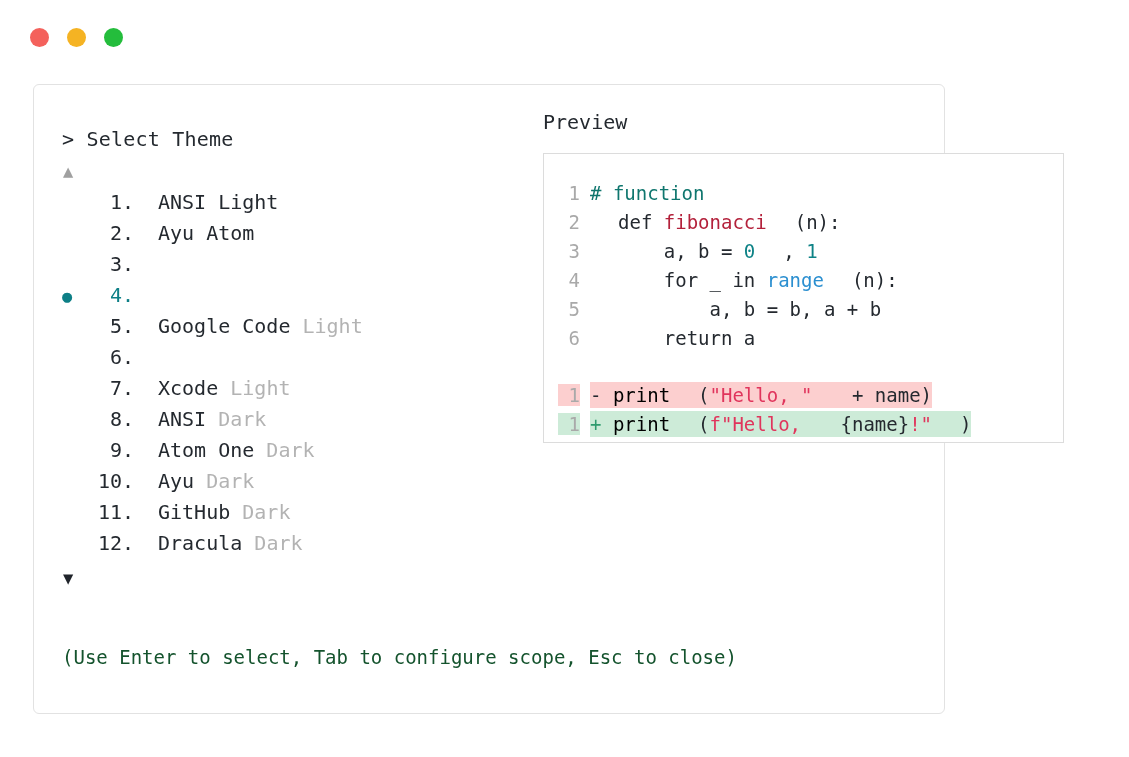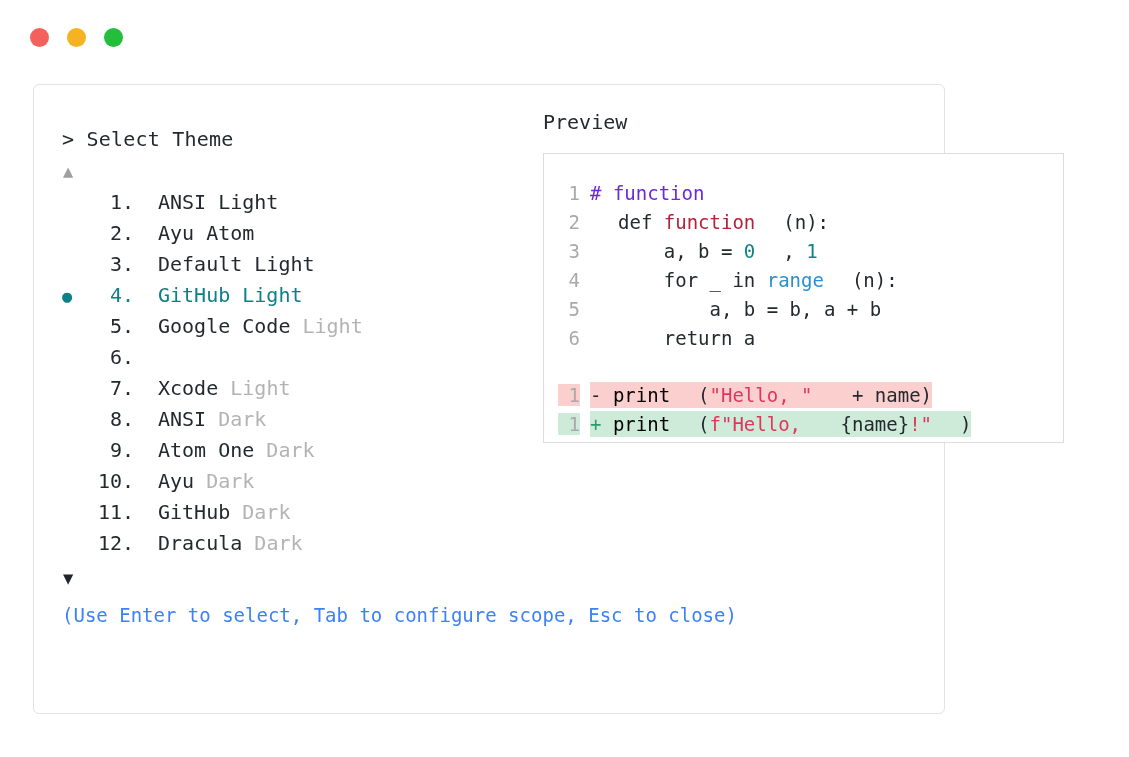--- a/index.html
+++ b/index.html
@@ -107,23 +107,23 @@
   }
   .theme-row.selected .num-cell,
   .theme-row.selected .name-cell,
   .theme-row.selected .variant {
     color: #0d7f86;
   }
 
   .footer-hint {
     position: absolute;
     left: 28px;
-    top: 519px;
+    top: 561px;
     font-size: 19px;
-    color: #3b82f6;
+    color: #14532d;
     white-space: pre;
   }
 
   
   .right-col {
     position: absolute;
     left: 509px;
     top: 25px;
     width: 530px;
   }
@@ -152,21 +152,21 @@
     width: 22px;
     flex: 0 0 22px;
     text-align: right;
     color: #a9a9a9;
     margin-right: 10px;
   }
   .code-text { color: #24292f; margin-left: 28px; }
   .blank-line { height: 26px; }
 
   
-  .tok-comment { color: #6d28d9; }
+  .tok-comment { color: #0f766e; }
   .tok-fn      { color: #b3213b; }
   .tok-num     { color: #0d8286; }
   .tok-builtin { color: #2b8fd0; }
   .tok-str     { color: #e0355c; }
   .tok-call    { color: #000000; }
 
   
   .diff-line { display: flex; align-items: baseline; height: 29px; font-size: 19px; white-space: pre; }
   .diff-body { display: inline-block; padding: 2px 0; }
   .diff-del .diff-body { background: #fccfcf; }
@@ -187,41 +187,41 @@
 
 <div class="card">
   <div class="columns">
 
     <div class="left-col">
       <div class="prompt-line">&gt; Select Theme</div>
       <div class="arrow arrow-up">▲</div>
       <div class="theme-list" id="theme-list">
           <div class="theme-row"><span class="bullet-cell"> </span><span class="num-cell"> 1.</span><span class="name-cell">ANSI Light</span></div>
           <div class="theme-row"><span class="bullet-cell"> </span><span class="num-cell"> 2.</span><span class="name-cell">Ayu Atom</span></div>
-          <div class="theme-row"><span class="bullet-cell"> </span><span class="num-cell"> 3.</span><span class="name-cell">Default Light</span></div>
-          <div class="theme-row selected"><span class="bullet-cell">●</span><span class="num-cell"> 4.</span><span class="name-cell">GitHub Light</span></div>
+          <div class="theme-row"><span class="bullet-cell"> </span><span class="num-cell"> 3.</span></div>
+          <div class="theme-row selected"><span class="bullet-cell">●</span><span class="num-cell"> 4.</span></div>
           <div class="theme-row"><span class="bullet-cell"> </span><span class="num-cell"> 5.</span><span class="name-cell">Google Code</span><span class="variant"> Light</span></div>
           <div class="theme-row"><span class="bullet-cell"> </span><span class="num-cell"> 6.</span></div>
           <div class="theme-row"><span class="bullet-cell"> </span><span class="num-cell"> 7.</span><span class="name-cell">Xcode</span><span class="variant"> Light</span></div>
           <div class="theme-row"><span class="bullet-cell"> </span><span class="num-cell"> 8.</span><span class="name-cell">ANSI</span><span class="variant"> Dark</span></div>
           <div class="theme-row"><span class="bullet-cell"> </span><span class="num-cell"> 9.</span><span class="name-cell">Atom One</span><span class="variant"> Dark</span></div>
           <div class="theme-row"><span class="bullet-cell"> </span><span class="num-cell">10.</span><span class="name-cell">Ayu</span><span class="variant"> Dark</span></div>
           <div class="theme-row"><span class="bullet-cell"> </span><span class="num-cell">11.</span><span class="name-cell">GitHub</span><span class="variant"> Dark</span></div>
           <div class="theme-row"><span class="bullet-cell"> </span><span class="num-cell">12.</span><span class="name-cell">Dracula</span><span class="variant"> Dark</span></div>
         </div>
       <div class="arrow arrow-down">▼</div>
     </div>
 
     <div class="footer-hint">(Use Enter to select, Tab to configure scope, Esc to close)</div>
 
     <div class="right-col">
       <div class="preview-label">Preview</div>
       <div class="code-panel" id="code-panel">
           <div class="code-line"><span class="ln">1</span><span class="tok-comment"># function</span></div>
-          <div class="code-line"><span class="ln">2</span><span class="code-text">def </span><span class="tok-fn">function</span><span class="code-text">(n):</span></div>
+          <div class="code-line"><span class="ln">2</span><span class="code-text">def </span><span class="tok-fn">fibonacci</span><span class="code-text">(n):</span></div>
           <div class="code-line"><span class="ln">3</span><span class="code-text">    a, b = </span><span class="tok-num">0</span><span class="code-text">, </span><span class="tok-num">1</span></div>
           <div class="code-line"><span class="ln">4</span><span class="code-text">    for _ in </span><span class="tok-builtin">range</span><span class="code-text">(n):</span></div>
           <div class="code-line"><span class="ln">5</span><span class="code-text">        a, b = b, a + b</span></div>
           <div class="code-line"><span class="ln">6</span><span class="code-text">    return a</span></div>
           <div class="blank-line"></div>
           <div class="diff-line diff-del"><span class="ln">1</span><span class="diff-body"><span class="sign-del">- </span><span class="tok-call">print</span><span class="code-text">(</span><span class="tok-str">"Hello, "</span><span class="code-text"> + name)</span></span></div>
           <div class="diff-line diff-add"><span class="ln">1</span><span class="diff-body"><span class="sign-add">+ </span><span class="tok-call">print</span><span class="code-text">(</span><span class="tok-str">f"Hello, </span><span class="code-text">{name}</span><span class="tok-str">!"</span><span class="code-text">)</span></span></div>
         </div>
     </div>
 

